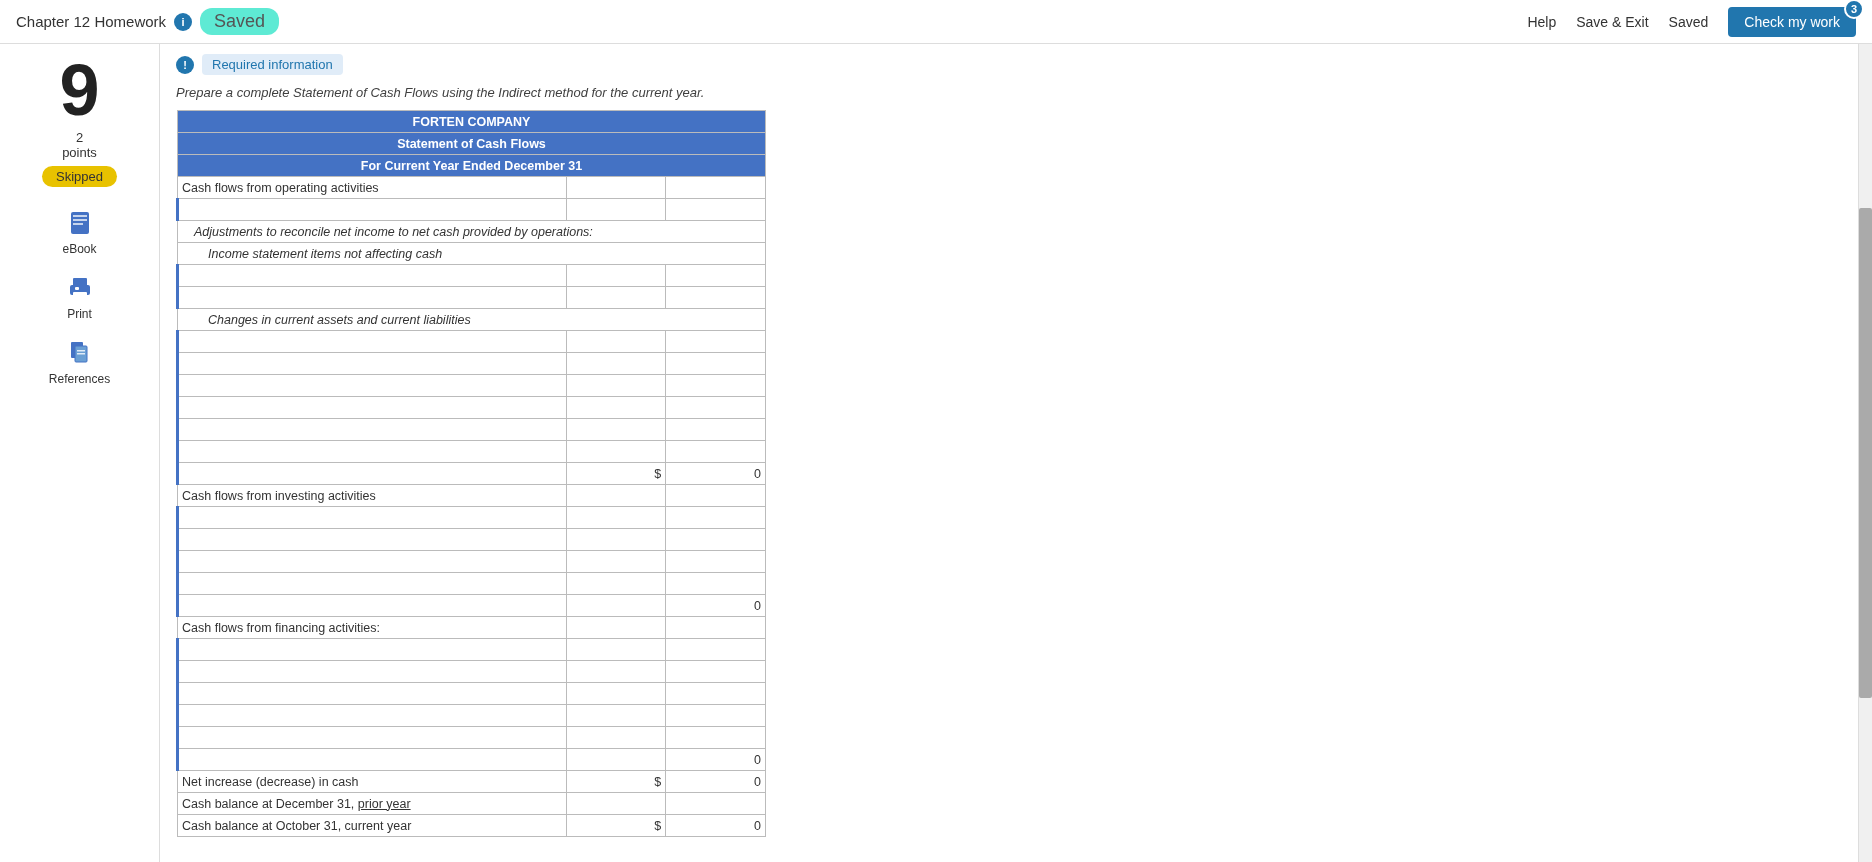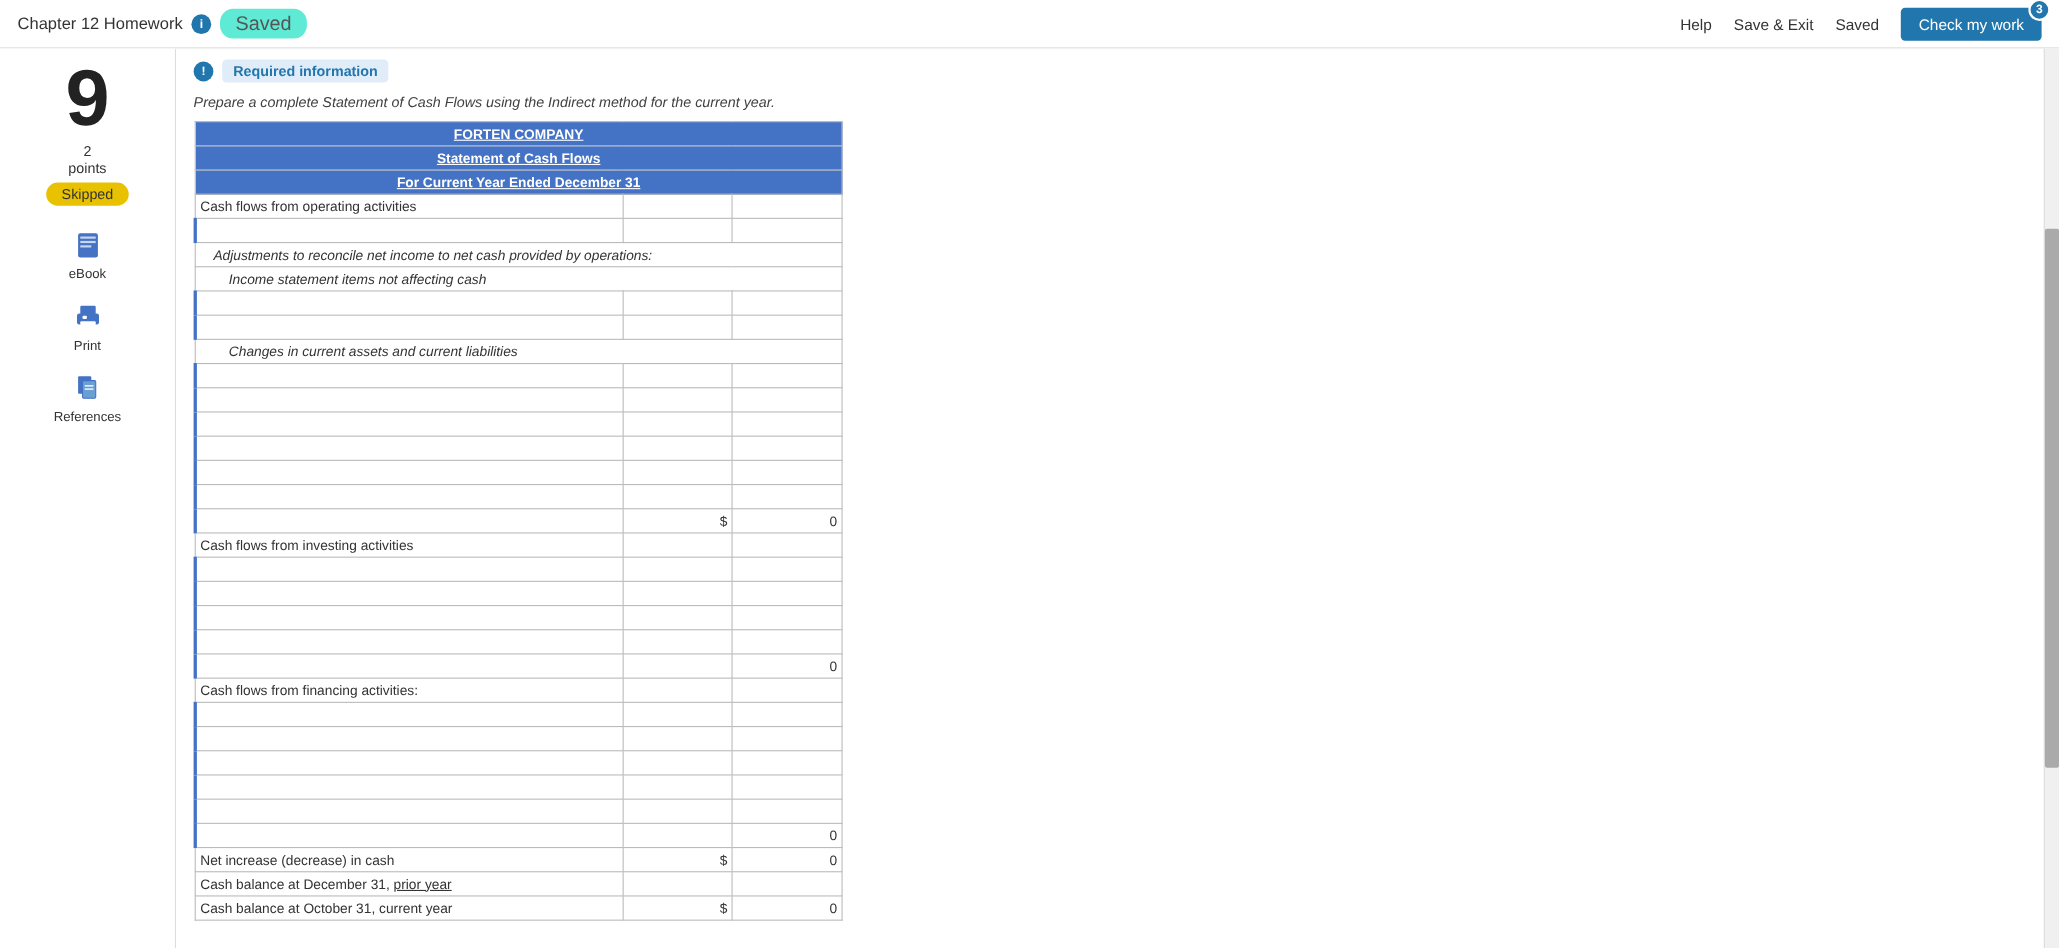--- a/index.html
+++ b/index.html
@@ -168,21 +168,21 @@
       color: #fff;
       font-size: 11px;
       font-weight: bold;
     }
     .required-info-badge {
       background: #e0ecf8;
       color: #2176AE;
       border-radius: 4px;
       padding: 3px 10px;
       font-size: 13px;
-      font-weight: 700;
+      font-weight: 400;
       cursor: pointer;
     }
     .question-text {
       font-size: 13px;
       color: #404040;
       margin-bottom: 10px;
       font-style: italic;
     }
 
     
@@ -193,21 +193,20 @@
     }
     .table-header {
       background: #4472C4;
       color: #fff;
       text-align: center;
       font-weight: bold;
     }
     .table-header td {
       padding: 5px 8px;
       border: 1px solid #2a5298;
-      text-decoration: underline;
     }
     .statement-table tr td {
       border: 1px solid #bbb;
       padding: 2px 4px;
       height: 22px;
     }
     .label-col {
       width: 370px;
     }
     .amount-col1 {

